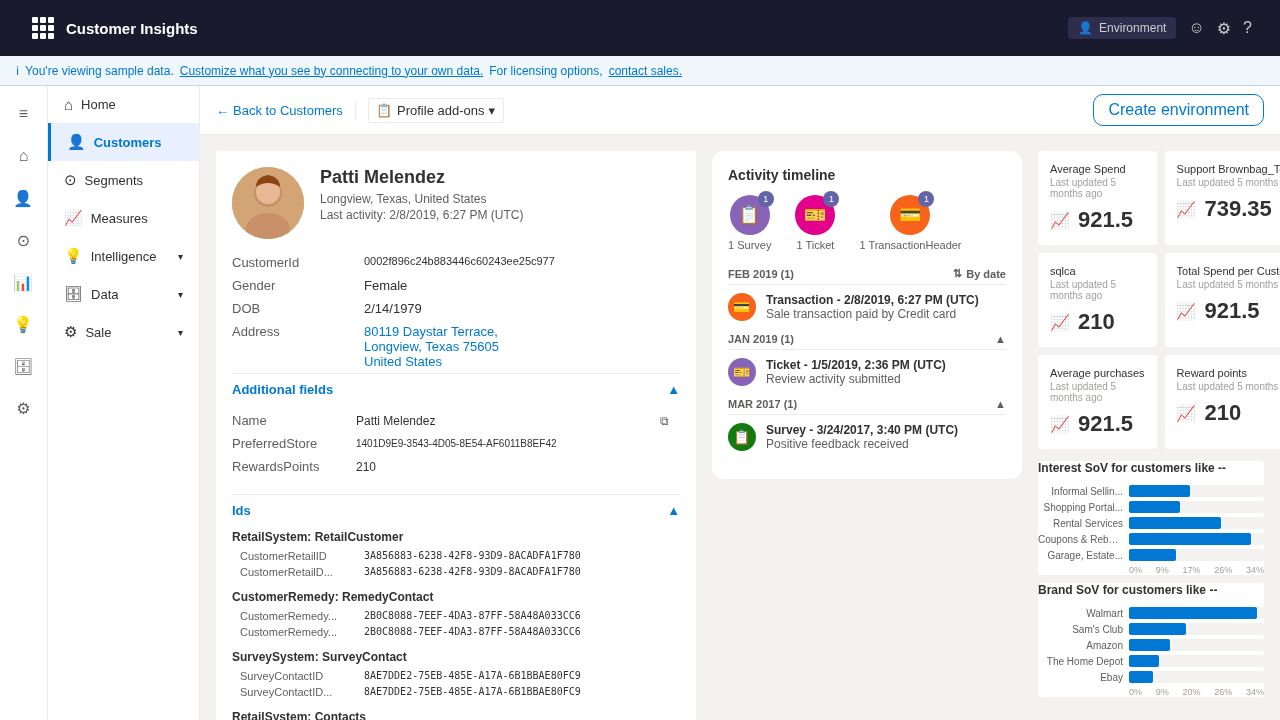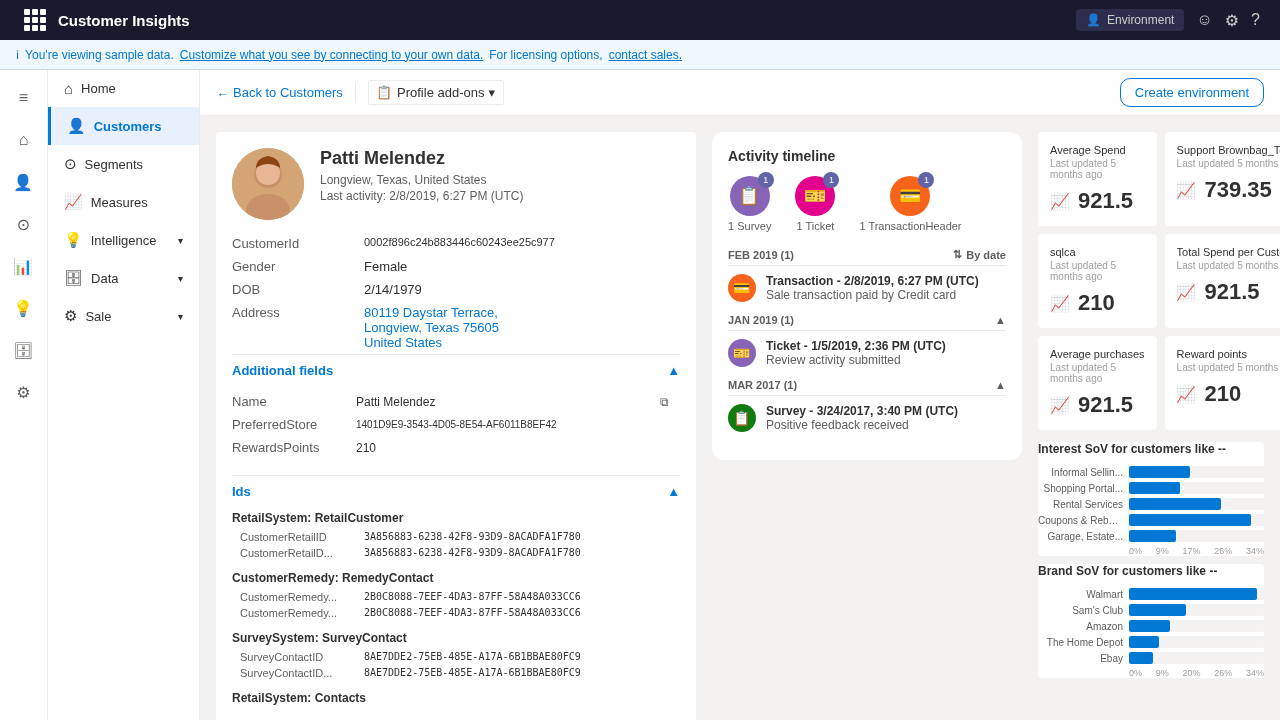--- a/index.html
+++ b/index.html
@@ -1,19 +1,19 @@
 <!DOCTYPE html>
 <html><head>
   <meta charset="utf-8">
   <style>
     * { box-sizing: border-box; margin: 0; padding: 0; }
     body { font-family: 'Segoe UI', Arial, sans-serif; font-size: 13px; background: #f3f2f1; color: #323130; display: flex; flex-direction: column; height: 720px; overflow: hidden; }
 
     
-    .top-nav { background: #1a1a2e; height: 40px; display: flex; align-items: center; padding: 0 20px; color: white; flex-shrink: 0; }
+    .top-nav { background: #1a1a2e; height: 56px; display: flex; align-items: center; padding: 0 28px; color: white; flex-shrink: 0; }
     .top-nav-grid { width: 30px; height: 30px; display: flex; align-items: center; justify-content: center; cursor: pointer; }
     .grid-icon { display: grid; grid-template-columns: repeat(3,6px); gap: 2px; }
     .grid-dot { width: 6px; height: 6px; background: white; border-radius: 1px; }
     .app-title { font-size: 15px; font-weight: 600; margin-left: 8px; color: white; }
     .top-nav-right { margin-left: auto; display: flex; align-items: center; gap: 12px; }
     .env-badge { background: #2d2d4e; border-radius: 4px; padding: 4px 10px; font-size: 12px; color: #ccc; display: flex; align-items: center; gap: 6px; }
     .nav-icon-btn { color: #ccc; cursor: pointer; font-size: 16px; }
 
     
     .info-bar { background: #eff6fc; border-bottom: 1px solid #c8d6e5; padding: 6px 16px; font-size: 12px; color: #0078d4; display: flex; align-items: center; gap: 6px; flex-shrink: 0; }
@@ -35,21 +35,21 @@
     .nav-item-expand { margin-left: auto; font-size: 10px; }
 
     
     .content-area { flex: 1; overflow-y: auto; background: #f3f2f1; }
 
     
     .subheader { background: #fff; border-bottom: 1px solid #edebe9; padding: 8px 16px; display: flex; align-items: center; gap: 12px; }
     .back-btn { display: flex; align-items: center; gap: 4px; color: #0078d4; cursor: pointer; font-size: 13px; text-decoration: none; }
     .divider-v { width: 1px; height: 20px; background: #edebe9; }
     .profile-addons-btn { display: flex; align-items: center; gap: 4px; cursor: pointer; color: #323130; font-size: 13px; border: 1px solid #edebe9; padding: 4px 8px; border-radius: 2px; }
-    .create-env-btn { margin-left: auto; background: white; border: 1px solid #0078d4; color: #0078d4; padding: 6px 14px; border-radius: 10px; cursor: pointer; font-size: 13px; }
+    .create-env-btn { margin-left: auto; background: white; border: 1px solid #0078d4; color: #0078d4; padding: 6px 14px; border-radius: 10px; cursor: pointer; font-size: 16px; }
 
     
     .customer-content { display: flex; gap: 16px; padding: 16px; }
     .customer-left { width: 480px; flex-shrink: 0; }
 
     
     .profile-card { background: white; border-radius: 4px; padding: 16px; margin-bottom: 12px; }
     .profile-header { display: flex; gap: 16px; margin-bottom: 16px; }
     .profile-avatar { width: 72px; height: 72px; border-radius: 50%; background: #c8a882; overflow: hidden; flex-shrink: 0; }
     .profile-avatar svg { width: 100%; height: 100%; }

